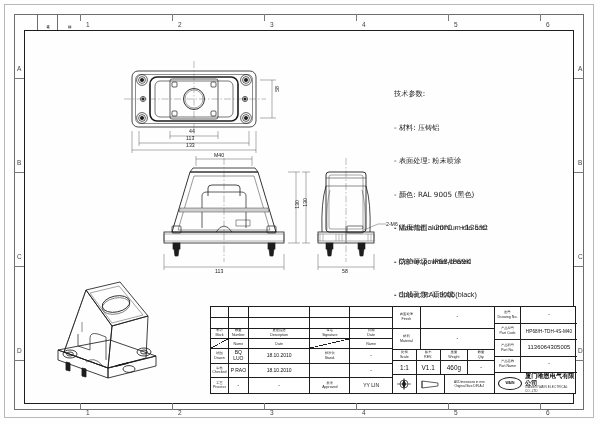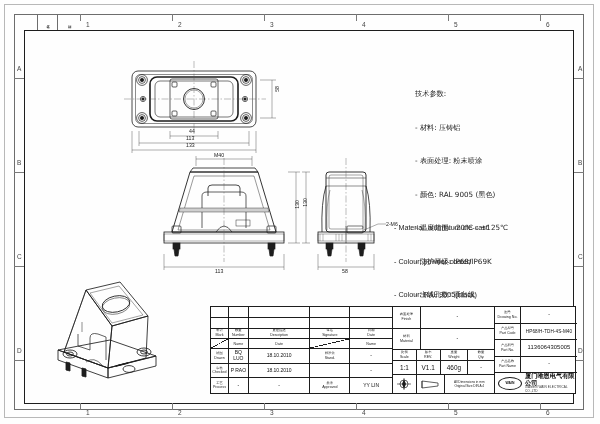--- a/index.html
+++ b/index.html
@@ -80,21 +80,21 @@
   .corner-cell.blank { writing-mode: horizontal-tb; }
 
   
   .spec-block {
     position: absolute;
     line-height: 1.55;
     white-space: pre;
     color: #222;
   }
   .spec-cn {
-    left: 415px; top: 66px;
+    left: 394px; top: 66px;
     font-size: 7.2px;
     font-family: "DejaVu Sans", sans-serif;
   }
   .spec-en {
     left: 394px; top: 200px;
     font-size: 7.2px;
     font-family: "Liberation Sans", sans-serif;
   }
   .spec-title { font-weight: normal; }
   .spec-line { display: block; }

